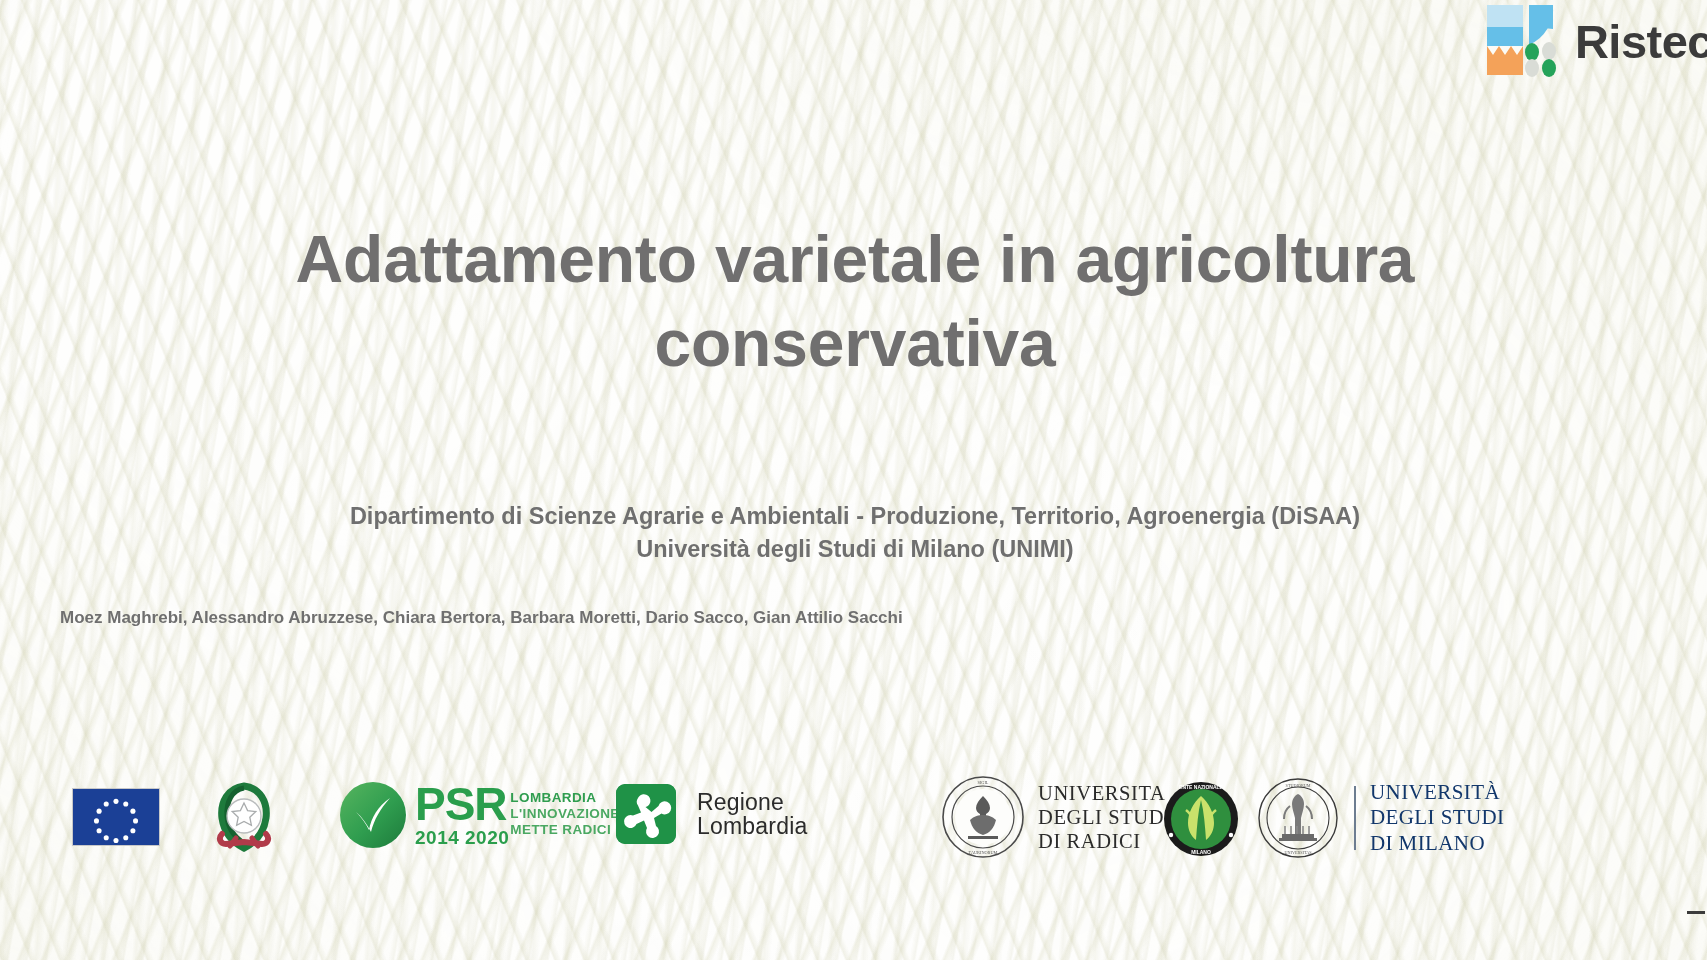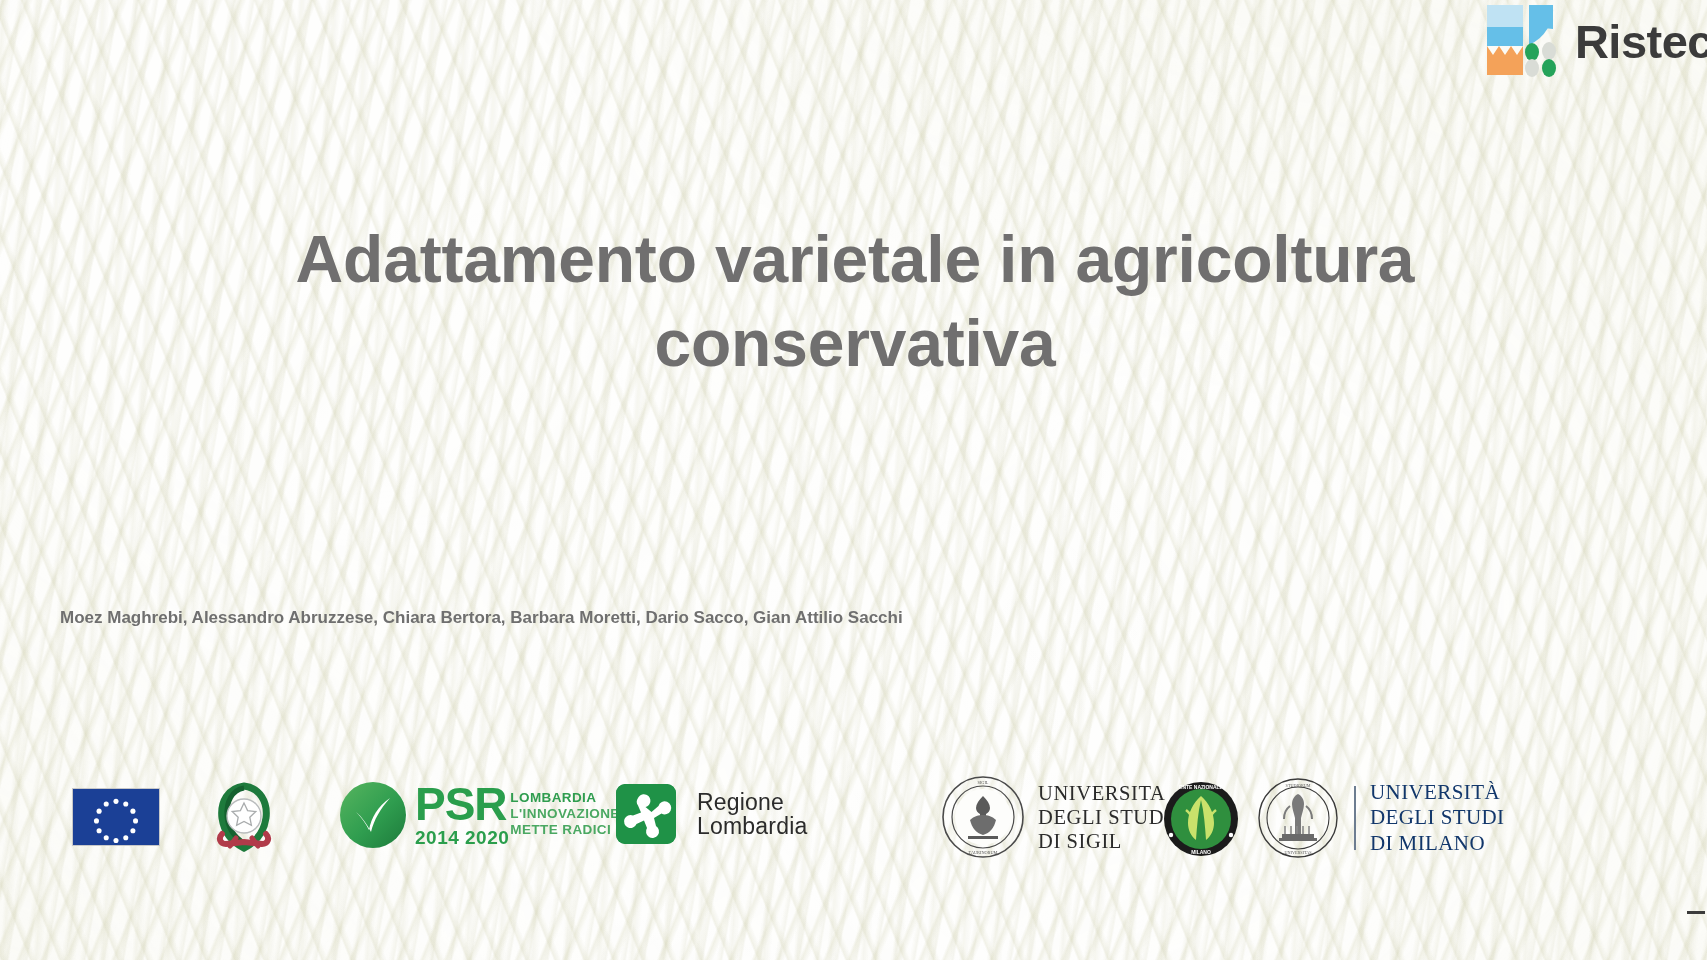--- a/index.html
+++ b/index.html
@@ -219,20 +219,24 @@
       <ellipse cx="53" cy="50" rx="7" ry="9" fill="#25a35a"></ellipse>
       <ellipse cx="70" cy="49" rx="7" ry="9" fill="#d9dcd6"></ellipse>
       <ellipse cx="53" cy="66" rx="7" ry="9" fill="#d9dcd6"></ellipse>
       <ellipse cx="70" cy="66" rx="7" ry="9" fill="#25a35a"></ellipse>
     </svg>
     <div id="ristec-word">Ristec</div>
   </div>
 
   <h1 id="title">Adattamento varietale in agricoltura conservativa</h1>
 
+  <div id="affiliation">
+    <div class="line">Dipartimento di Scienze Agrarie e Ambientali - Produzione, Territorio, Agroenergia (DiSAA)</div>
+    <div class="line">Università degli Studi di Milano (UNIMI)</div>
+  </div>
 
   <div id="authors">Moez Maghrebi, Alessandro Abruzzese, Chiara Bertora, Barbara Moretti, Dario Sacco, Gian Attilio Sacchi</div>
 
   <div id="footer-logos">
 
     <div class="logo-slot" id="eu-flag">
       <svg viewBox="0 0 88 58" width="88" height="58">
         <g fill="#ffffff">
           <circle cx="44" cy="13" r="2.6"></circle>
           <circle cx="54" cy="15.7" r="2.6"></circle>
@@ -306,21 +310,21 @@
         <path d="M30 46 c4 -4 9 -5 13 -5 c4 0 9 1 13 5 c-2 8 -6 13 -13 15 c-7 -2 -11 -7 -13 -15 Z" fill="#6d6d6d"></path>
         <path d="M28 62 h30 v3 h-30 Z" fill="#5a5a5a"></path>
         <g fill="#565656" font-size="4.3" font-family="Liberation Serif, serif">
           <text x="43" y="10" text-anchor="middle">SIGIL</text>
           <text x="43" y="80" text-anchor="middle">TAURINORUM</text>
         </g>
       </svg>
       <div id="unito-text">
         <span>UNIVERSITA</span>
         <span>DEGLI STUDI</span>
-        <span>DI SIGIL</span>
+        <span>DI RADICI</span>
       </div>
     </div>
 
     <div class="logo-slot" id="enr-logo">
       <svg id="enr-seal" viewBox="0 0 78 78">
         <circle cx="39" cy="39" r="37" fill="#1b1b1b"></circle>
         <circle cx="39" cy="39" r="30" fill="#2f8f3e"></circle>
         <path d="M39 16 c-8 7 -13 17 -13 27 c0 7 3 13 8 17 c1 -14 2 -28 5 -40 c3 12 4 26 5 40 c5 -4 8 -10 8 -17 c0 -10 -5 -20 -13 -27 Z" fill="#c9e26b"></path>
         <path d="M24 30 c4 3 7 8 9 13 M54 30 c-4 3 -7 8 -9 13" stroke="#c9e26b" stroke-width="2.5" fill="none"></path>
         <g fill="#ffffff" font-size="5" font-family="Liberation Sans, sans-serif" font-weight="700">

